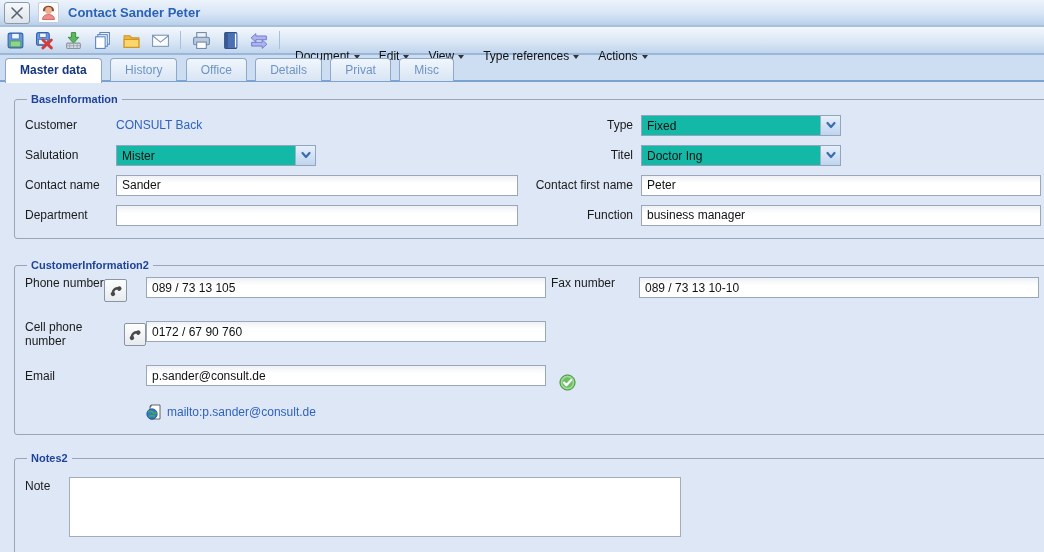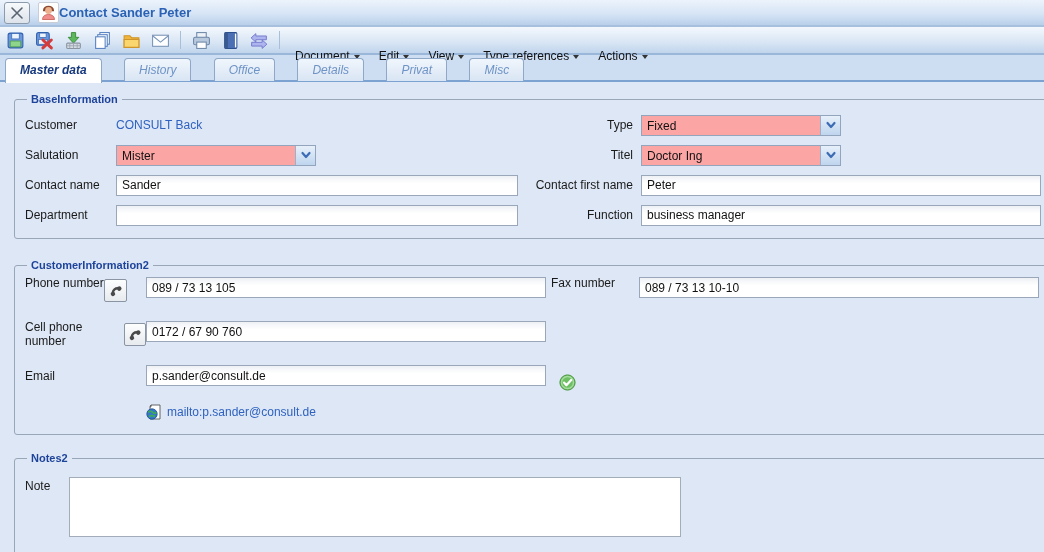--- a/index.html
+++ b/index.html
@@ -17,37 +17,37 @@
   }
   .closebtn {
     width:26px; height:22px; margin-right:8px; border:1px solid #8b9bac; border-radius:3px;
     background:linear-gradient(180deg,#f7fafc,#dde3ea); display:flex; align-items:center; justify-content:center;
     cursor:pointer; padding:0;
   }
   .persona {
     width:21px; height:21px; border:1px solid #c9ced6; background:#fff; border-radius:2px;
     display:flex; align-items:center; justify-content:center;
   }
-  .wintitle { font-weight:bold; font-size:13px; color:#2b62b5;text-align:center; }
+  .wintitle { margin-left:9px; font-weight:bold; font-size:13px; color:#2b62b5;text-align:center; }
   
   .toolbar {
     height:28px; display:flex; align-items:center; padding-left:4px; gap:7px;
     background:linear-gradient(180deg,#f4f8fd 0%,#d8e5f4 60%,#c0d5ec 100%);
     border-bottom:2px solid #9ab7da;
   }
   .tbtn { width:22px; height:22px; border:none; background:transparent; padding:1px; display:flex; align-items:center; justify-content:center; cursor:pointer; }
   .tsep { width:1px; height:18px; background:#a9bed8; margin:0 2px; }
   .menuitem { display:flex; align-items:center; gap:4px; padding:3px 6px; cursor:pointer; color:#111; background:transparent; border:none; font-size:12px; font-family:inherit;margin-top:32px; }
   .caret { width:0; height:0; border-left:3.5px solid transparent; border-right:3.5px solid transparent; border-top:4px solid #333; margin-top:1px; }
   
   .tabstrip { background:#cddef2; padding:3px 0 0 5px; border-bottom:2px solid #7ba2d0; height:27px; }
   .tab {
-    display:inline-block; padding:4px 14px 4px; margin-right:19px; font-size:12px;
+    display:inline-block; padding:4px 14px 4px; margin-right:5px; font-size:12px;
     border:1px solid #8fa8c8; border-bottom:none; border-radius:4px 4px 0 0;
-    background:linear-gradient(180deg,#f0f6fc,#d9e5f4); color:#6e93c6; cursor:pointer; position:relative;font-style:italic;
+    background:linear-gradient(180deg,#f0f6fc,#d9e5f4); color:#6e93c6; cursor:pointer; position:relative;
   }
   .tab.active {
     background:#fff; color:#16387d; font-weight:bold; padding-bottom:6px; margin-bottom:-2px;
   }
   
   .content { padding-left:14px; }
   fieldset {
     border:1px solid #98a6b8; border-radius:3px; margin:0; padding:5px 0 8px 10px;
     width:1096px;
   }
@@ -66,21 +66,21 @@
   .fld-l2 { width:400px; }
   .lab-r2 { width:93px; text-align:right; padding-right:24px; }
   .lab-n { width:44px; padding-top:2px; }
   .tin {
     height:21px; border:1px solid #9aa7ba; padding:0 5px; font-size:12px; font-family:inherit;
     background:linear-gradient(180deg,#eef1f5,#ffffff 40%); color:#111; width:100%;
   }
   .fld-l .tin { width:402px; }
   .link { color:#2f62c0; cursor:pointer; text-decoration:none; }
   
-  .dd { width:200px; height:21px; border:1px solid #93a5bd; background:#fca5a5; display:flex; cursor:pointer; }
+  .dd { width:200px; height:21px; border:1px solid #93a5bd; background:#14b8a6; display:flex; cursor:pointer; }
   .dd-text { flex:1; padding:3px 0 0 5px; font-size:12px; color:#111; overflow:hidden; white-space:nowrap; }
   .dd-btn { width:20px; background:linear-gradient(180deg,#e7f0fa,#bfd5ee); border-left:1px solid #9db0c8; display:flex; align-items:center; justify-content:center; }
   
   .stackcell { display:flex; flex-direction:row; align-items:flex-start; }
   .phonebtn {
     width:23px; height:23px; margin-top:3px; border:1px solid #8a94a3; border-radius:2px;
     background:linear-gradient(180deg,#fdfefe,#e7eaee); display:flex; align-items:center; justify-content:center; cursor:pointer; padding:0;
   }
   .tall .tin { margin-top:1px; }
   .checkwrap { margin-left:13px; margin-top:10px; }

